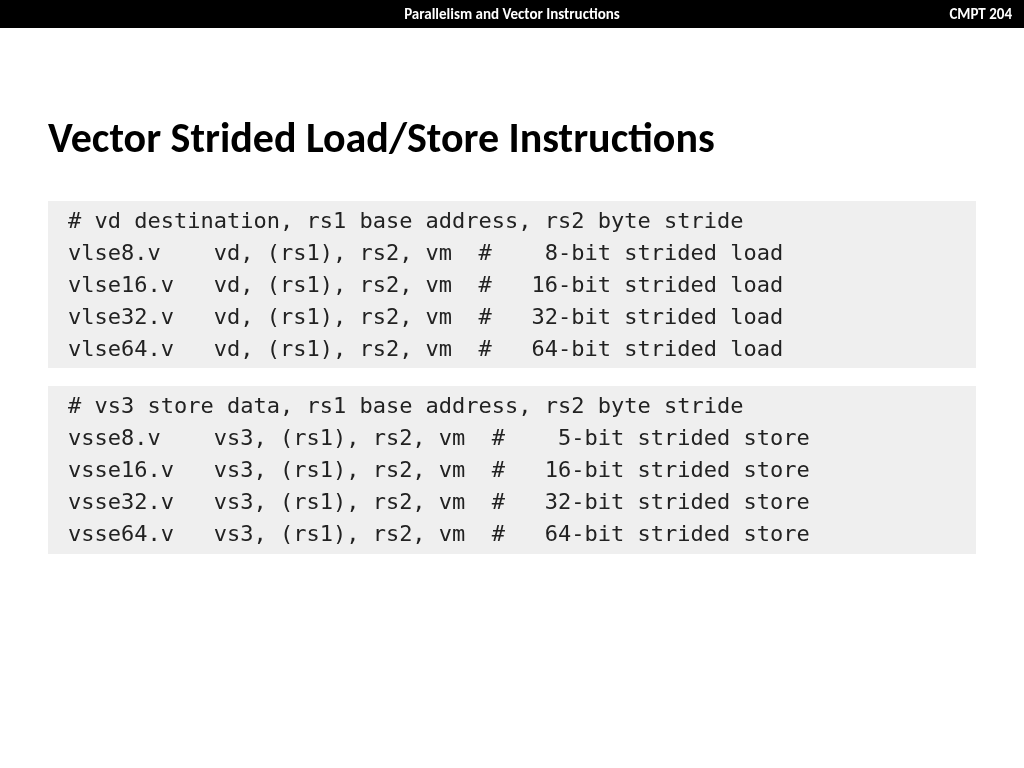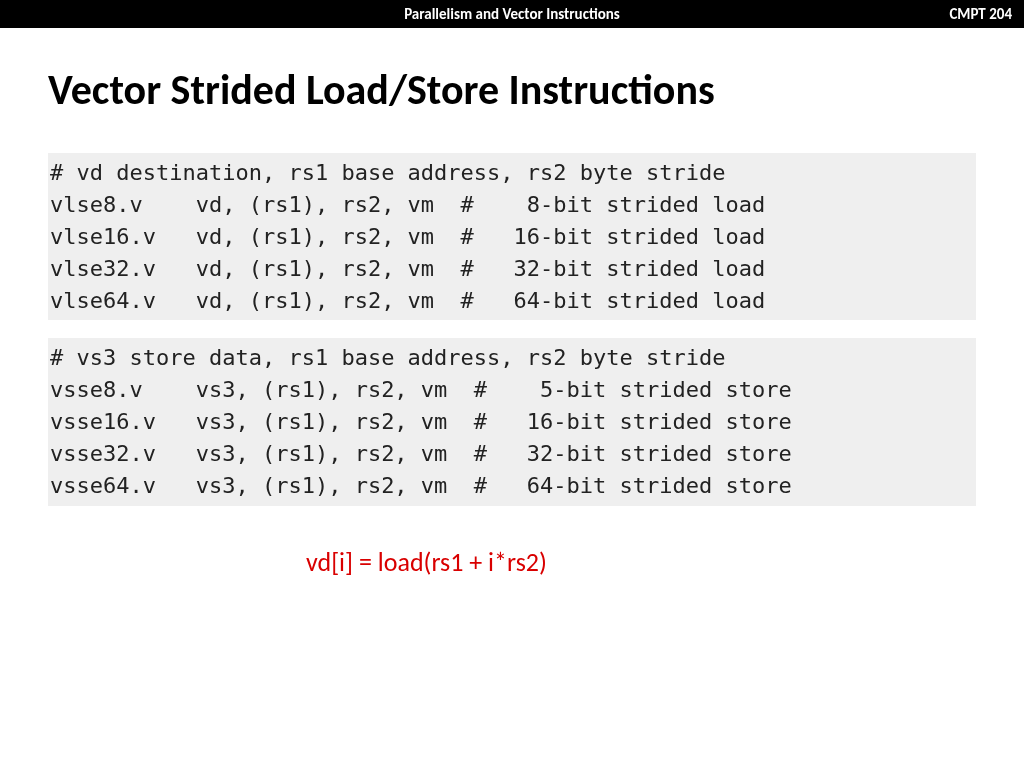--- a/index.html
+++ b/index.html
@@ -26,29 +26,30 @@
     position: absolute;
     left: 50%;
     transform: translateX(-50%);
     font-weight: bold;
   }
   .slide-title {
     font-size: 42px;
     font-weight: 800;
     color: #000000;
     padding: 36px 24px 20px 48px;
+    margin-top: 48px;
   }
   .code-block {
     margin: 18px 48px 12px 48px;
     background: #efefef;
     color: #222222;
     font-family: 'Menlo', 'Consolas', monospace;
     font-size: 22px;
     line-height: 1.45;
-    padding: 4px 2px;
+    padding: 4px 20px;
     white-space: pre;
   }
   .pseudocode {
     margin: 38px 0 0 260px;
     color: #d90000;
     font-family: Calibri, Arial, sans-serif;
     font-size: 26px;
     line-height: 1.45;
   }
   .pseudocode .indent {
@@ -72,14 +73,13 @@
 vlse32.v   vd, (rs1), rs2, vm  #   32-bit strided load
 vlse64.v   vd, (rs1), rs2, vm  #   64-bit strided load</pre>
 
 <pre class="code-block"># vs3 store data, rs1 base address, rs2 byte stride
 vsse8.v    vs3, (rs1), rs2, vm  #    5-bit strided store
 vsse16.v   vs3, (rs1), rs2, vm  #   16-bit strided store
 vsse32.v   vs3, (rs1), rs2, vm  #   32-bit strided store
 vsse64.v   vs3, (rs1), rs2, vm  #   64-bit strided store</pre>
 
 <div class="pseudocode">
-  <div class="indent">vd[i] = load(rs1 + i*rs2)</div>
 </div>
 
 </body></html>

